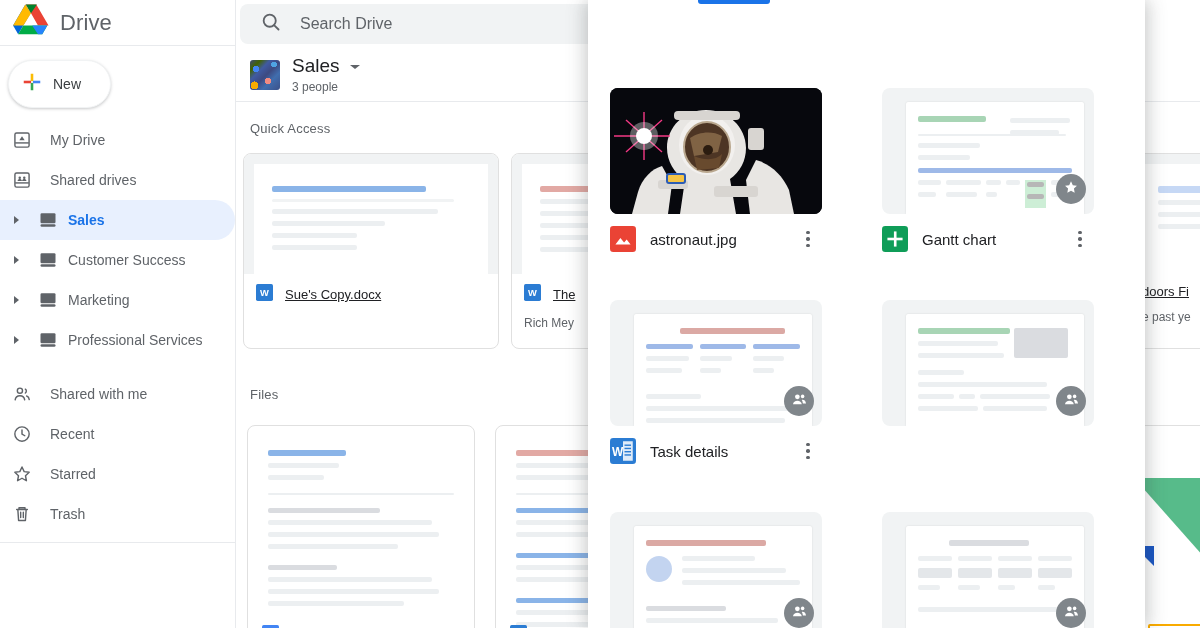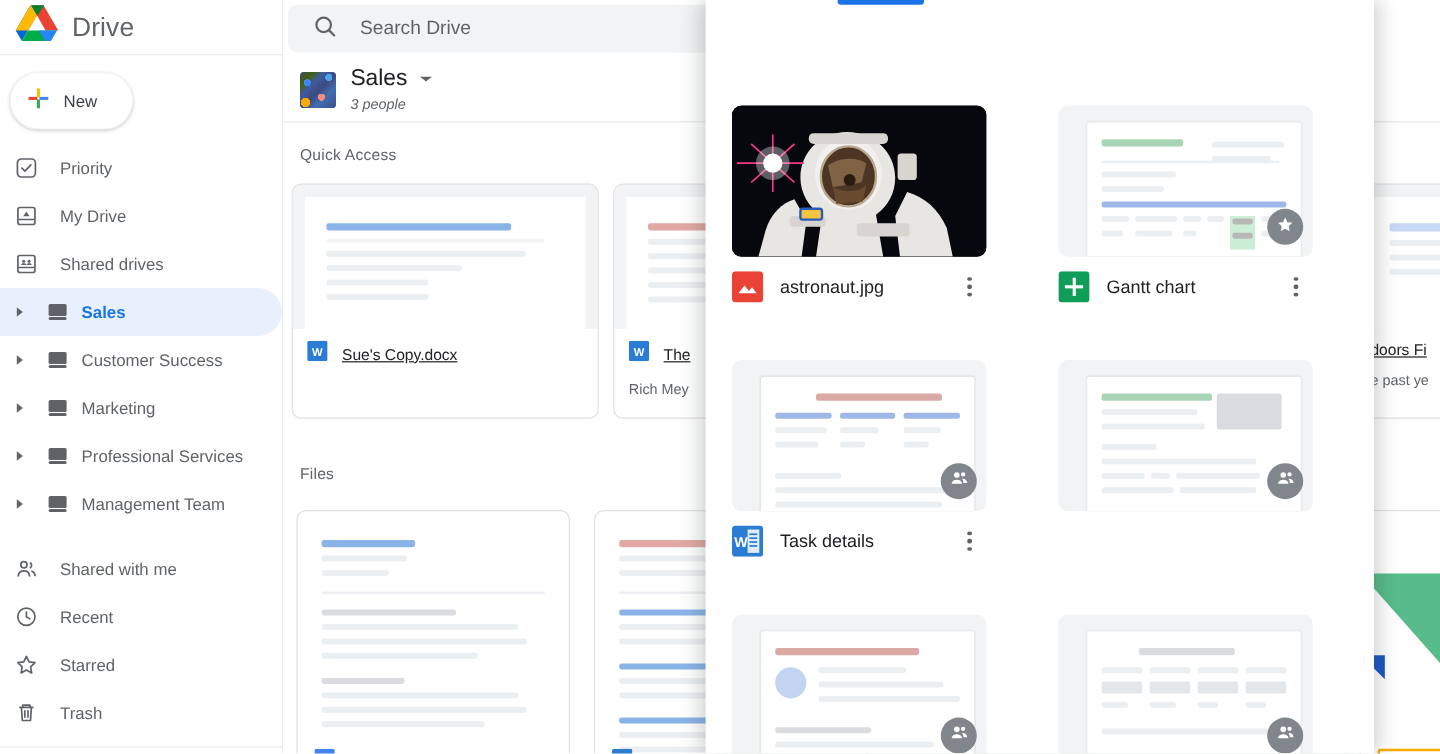--- a/index.html
+++ b/index.html
@@ -92,21 +92,21 @@
   .ctx-avatar::before {
     content:""; position:absolute; inset:0;
     background-image:
       radial-gradient(circle at 20% 30%, #4285f4 0 3px, transparent 3px),
       radial-gradient(circle at 80% 15%, #4fa3e3 0 3px, transparent 3px),
       radial-gradient(circle at 15% 85%, #f9ab00 0 4px, transparent 4px),
       radial-gradient(circle at 60% 70%, #f28b82 0 3px, transparent 3px);
   }
   .ctx-title { display: flex; align-items: center; gap: 9px; }
   .ctx-name { font-size: 19px; color: #202124; }
-  .ctx-sub { font-size: 12px; color: #5f6368; margin-top: 3px; font-style: italic; }
+  .ctx-sub { font-size: 12px; color: #5f6368; margin-top: 3px; }
 
   .section-label {
     position: absolute; font-size: 13px; color: #5f6368; letter-spacing: .2px;
   }
 
   
   .qa-card {
     position: absolute; width: 256px; height: 196px;
     border: 1px solid #e0e0e0; border-radius: 8px; background: #fff; overflow: hidden;
   }
@@ -200,29 +200,20 @@
         <svg width="22" height="22" viewBox="0 0 24 24">
           <rect x="10.6" y="3" width="2.8" height="8" fill="#fbbc04"></rect>
           <rect x="10.6" y="13" width="2.8" height="8" fill="#34a853"></rect>
           <rect x="3" y="10.6" width="8" height="2.8" fill="#ea4335"></rect>
           <rect x="13" y="10.6" width="8" height="2.8" fill="#4285f4"></rect>
         </svg>
       </span>
       <span class="new-label">New</span>
     </div>
 
-    <div class="nav-item">
-      <span>
-        <svg class="nav-ico" viewBox="0 0 24 24" fill="none" stroke="#5f6368" stroke-width="1.7">
-          <rect x="3" y="3" width="18" height="18" rx="4"></rect>
-          <path d="M7.5 12.2l3 3 6-6.3" stroke-linecap="round" stroke-linejoin="round"></path>
-        </svg>
-      </span>
-      <span class="lbl">Priority</span>
-    </div>
 
     <div class="nav-item">
       <span>
         <svg class="nav-ico" viewBox="0 0 24 24" fill="none" stroke="#5f6368" stroke-width="1.7">
           <rect x="3.5" y="3.5" width="17" height="17" rx="2"></rect>
           <path d="M3.8 15.5h16.4"></path>
           <path d="M12 7.6l3.2 4.6H8.8z" fill="#5f6368" stroke="none"></path>
         </svg>
       </span>
       <span class="lbl">My Drive</span>
@@ -295,34 +286,20 @@
       </span>
       <span class="drive-ico">
         <svg viewBox="0 0 24 24">
             <rect x="3" y="4" width="18" height="12" rx="1.5" fill="#5f6368"></rect>
             <rect x="3" y="17" width="18" height="3" rx="1.5" fill="#5f6368"></rect>
           </svg>
       </span>
       <span class="lbl">Professional Services</span>
     </div>
 
-    <div class="drive-item">
-      <span class="caret">
-        <svg viewBox="0 0 8 10">
-            <path d="M1 1l5 4-5 4z" fill="#5f6368"></path>
-          </svg>
-      </span>
-      <span class="drive-ico">
-        <svg viewBox="0 0 24 24">
-            <rect x="3" y="4" width="18" height="12" rx="1.5" fill="#5f6368"></rect>
-            <rect x="3" y="17" width="18" height="3" rx="1.5" fill="#5f6368"></rect>
-          </svg>
-      </span>
-      <span class="lbl">Management Team</span>
-    </div>
 
     <div style="height:14px"></div>
 
     <div class="nav-item">
       <span>
         <svg class="nav-ico" viewBox="0 0 24 24" fill="none" stroke="#5f6368" stroke-width="1.7">
           <circle cx="9.5" cy="8" r="3.1"></circle>
           <path d="M3.8 19c.4-3.3 2.8-5 5.7-5s5.3 1.7 5.7 5" stroke-linecap="round"></path>
           <path d="M16 6.2a2.8 2.8 0 010 4.6M17.6 14.4c1.9.6 2.9 2.2 3.1 4.3" stroke-linecap="round"></path>
         </svg>

